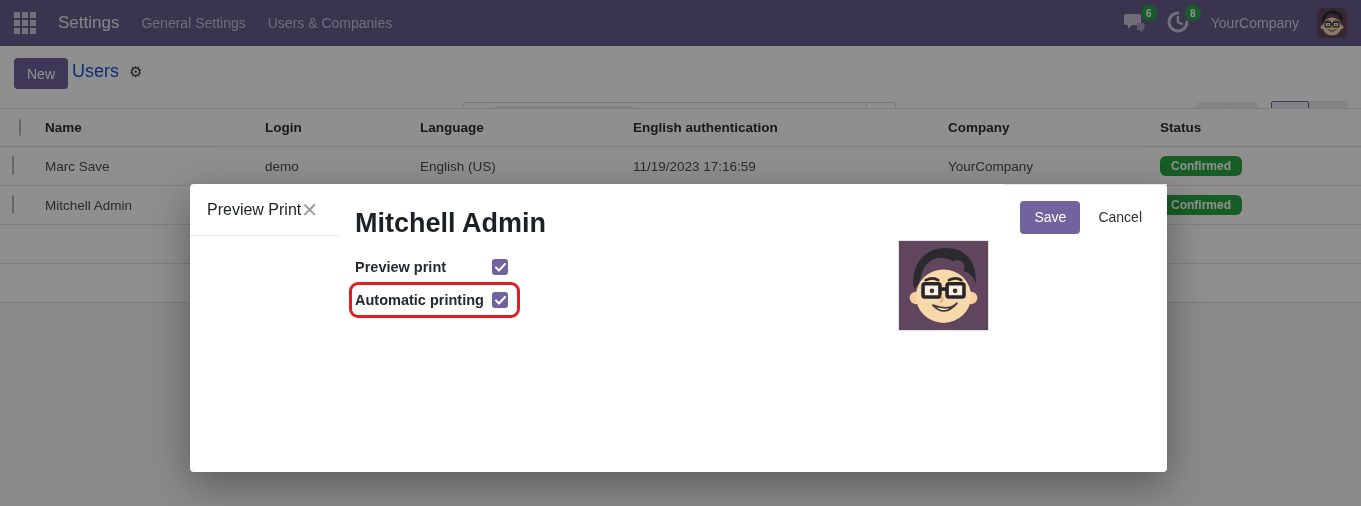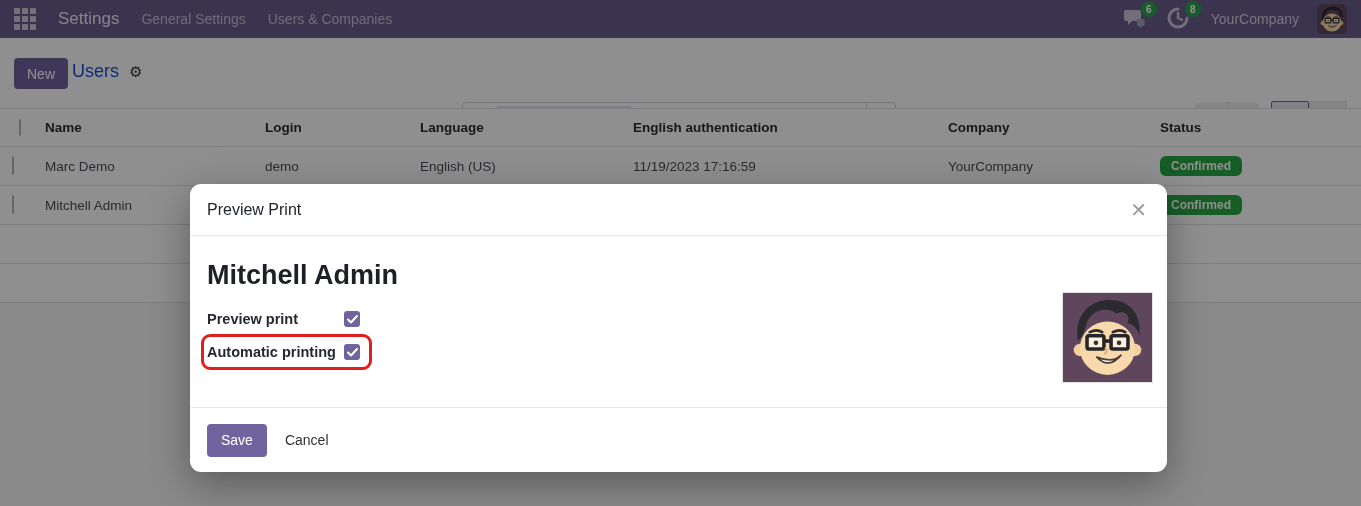--- a/index.html
+++ b/index.html
@@ -1,20 +1,20 @@
 <!DOCTYPE html>
 <html><head>
 <meta charset="utf-8">
 <style>
   * { margin:0; padding:0; box-sizing:border-box; }
   body { font-family:"Liberation Sans", sans-serif; background:#222; }
   .screen { position:relative; width:1361px; height:506px; background:#fff; overflow:hidden; margin:0 auto; }
 
   
-  .navbar { position:absolute; left:0; top:0; width:100%; height:38px; background:#685e8e;
+  .navbar { position:absolute; left:0; top:0; width:100%; height:46px; background:#685e8e;
             display:flex; align-items:center; justify-content:space-between; padding:0 14px; }
   .nav-left { display:flex; align-items:center; gap:22px; }
   .apps-btn { width:22px; height:22px; display:grid; grid-template-columns:repeat(3,6px);
               grid-template-rows:repeat(3,6px); gap:2px; background:none; border:none; cursor:pointer; }
   .apps-btn i { background:#cfcadf; }
   .app-name { color:#eceaf4; font-size:17px; font-weight:500; cursor:pointer; }
   .nav-menu { color:#c6c1d6; font-size:14px; cursor:pointer; }
   .nav-right { display:flex; align-items:center; gap:18px; }
   .nav-icon-wrap { position:relative; width:26px; height:24px; cursor:pointer; }
   .nav-badge { position:absolute; top:-6px; right:-8px; min-width:16px; height:16px; border-radius:8px;
@@ -74,22 +74,22 @@
   .t-cell { font-size:13.5px; color:#4c4f54; padding-left:7px; }
   .row-check { width:15px; height:15px; border:1px solid #b4b6bb; border-radius:3px; margin-left:12px;
                background:#fff; cursor:pointer; }
   .status-badge { display:inline-block; background:#28a745; color:#fff; font-size:12px; font-weight:700;
                   border-radius:6px; padding:3px 11px; }
   .below-area { position:absolute; left:0; top:303px; width:100%; height:203px; background:#f6f6f7; }
 
   
   .backdrop { position:absolute; inset:0; background:rgba(0,0,0,0.44); z-index:10; }
   .modal { position:absolute; left:190px; top:184px; width:977px; height:288px; background:#fff;
-           z-index:20; border-radius:11px; box-shadow:0 12px 40px rgba(0,0,0,0.35);
-           display:flex; flex-direction:column; }
+           z-index:20; border-radius:4px; box-shadow:0 12px 40px rgba(0,0,0,0.35);
+           display:flex; flex-direction:row; }
   .modal-header { height:52px; display:flex; align-items:center; justify-content:space-between;
                   padding:0 20px 0 17px; border-bottom:1px solid #e4e7ea; }
   .modal-title { font-size:16px; font-weight:500; color:#212529; }
   .modal-close { background:none; border:none; font-size:20px; color:#9a9aa0; cursor:pointer;
                  line-height:1; font-family:"Liberation Sans", sans-serif; }
   .modal-body { position:relative; flex:1; padding:24px 17px 0 17px; }
   .record-name { font-size:27px; font-weight:600; color:#1d2025; margin-bottom:16px; }
   .field-row { display:flex; align-items:center; height:24px; }
   .field-row + .field-row { margin-top:9px; }
   .field-label { width:137px; font-size:14.5px; font-weight:700; color:#26292f; }
@@ -232,21 +232,21 @@
       <div>Name</div>
       <div>Login</div>
       <div>Language</div>
       <div>English authentication</div>
       <div>Company</div>
       <div>Status</div>
     </div>
 
     <div class="t-row">
       <div><span class="row-check"></span></div>
-      <div class="t-cell">Marc Demo</div>
+      <div class="t-cell">Marc Save</div>
       <div class="t-cell">demo</div>
       <div class="t-cell">English (US)</div>
       <div class="t-cell">11/19/2023 17:16:59</div>
       <div class="t-cell">YourCompany</div>
       <div class="t-cell"><span class="status-badge">Confirmed</span></div>
     </div>
 
     <div class="t-row">
       <div><span class="row-check"></span></div>
       <div class="t-cell">Mitchell Admin</div>

